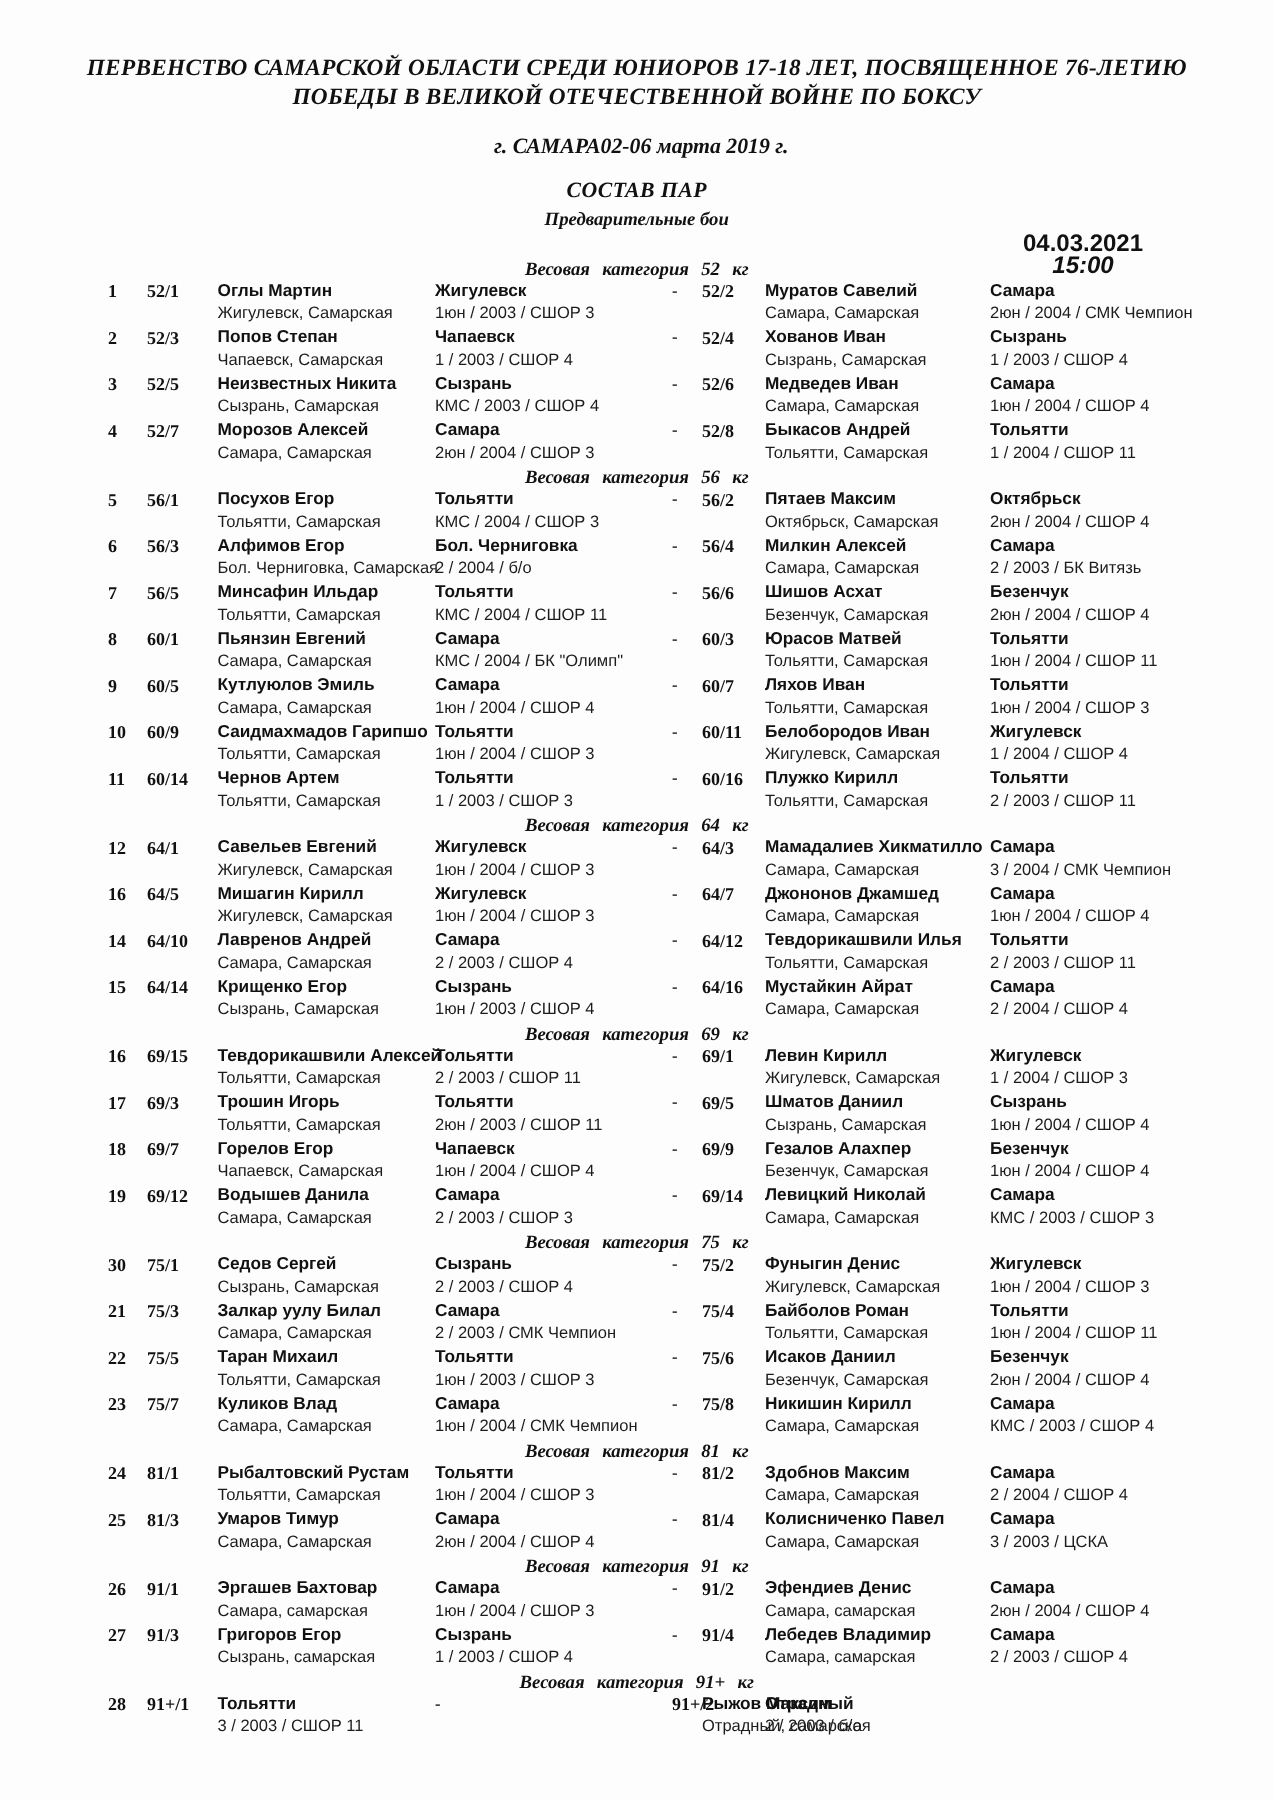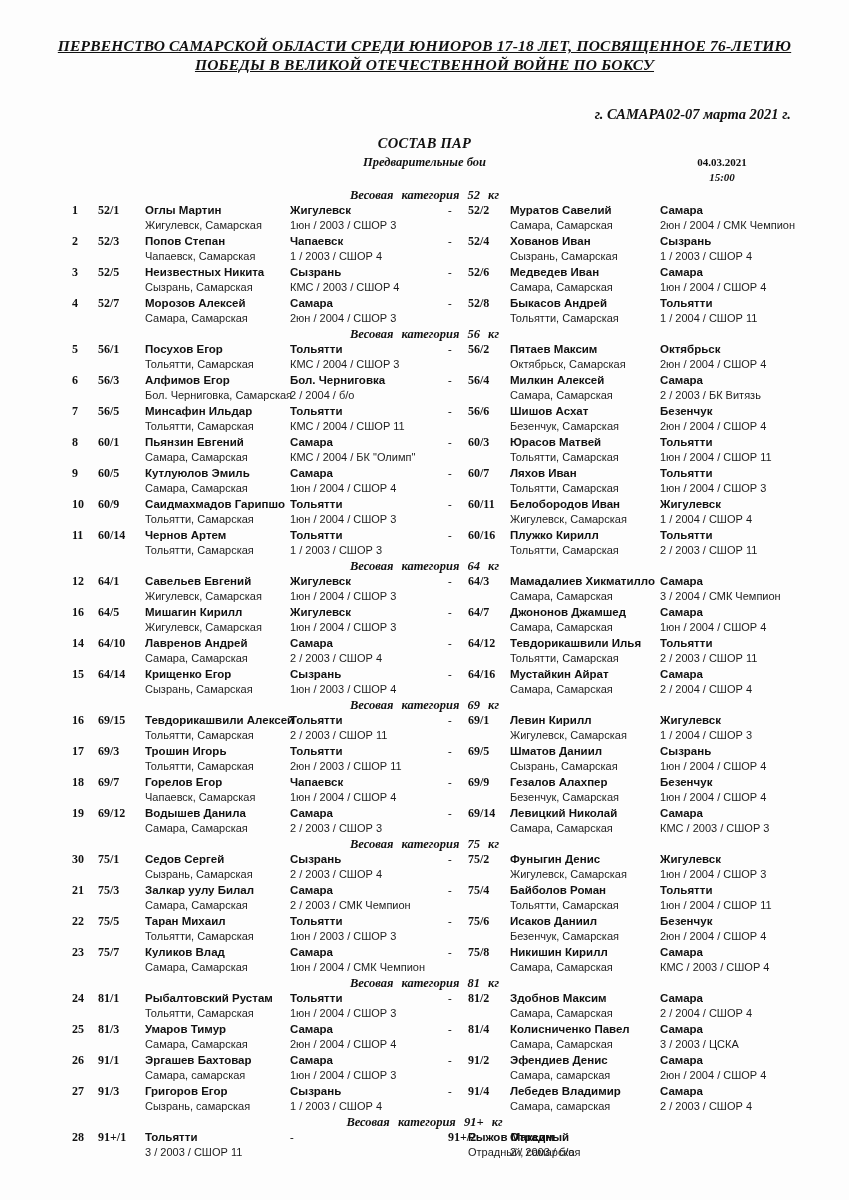--- a/index.html
+++ b/index.html
@@ -18,27 +18,26 @@
     padding-top: 36px;
   }
   .doc-title {
     text-align: center;
     font-family: "Liberation Serif", serif;
     font-weight: 700;
     font-style: italic;
     font-size: 15.5px;
     line-height: 19px;
     letter-spacing: 0.2px;
-    text-decoration: underline;
   }
   .subhead {
     display: flex;
-    justify-content: flex-end;
+    justify-content: center;
     padding: 0 58px 0 64px;
-    margin-top: 32px;
+    margin-top: 16px;
     font-family: "Liberation Serif", serif;
     font-weight: 700;
     font-style: italic;
     font-size: 14.5px;
   }
   .section-title {
     text-align: center;
     margin-top: 12px;
     font-family: "Liberation Serif", serif;
     font-weight: 700;
@@ -53,26 +52,26 @@
   }
   .stage {
     text-align: center;
     font-family: Liberation Serif, serif;
     font-weight: 700;
     font-style: italic;
     font-size: 12.5px;
   }
   .datetime {
     position: absolute;
-    right: 62px; top: 0;
+    right: 62px; top: 16px;
     width: 130px;
     text-align: center;
-    font-family: Liberation Serif, serif;
-    font-weight: 700;
-    font-size: 11px;
+    font-family: Liberation Sans, sans-serif;
+    font-weight: 700;
+    font-size: 16px;
     line-height: 15px;
   }
   .datetime .time { font-style: italic; }
   .cat-header {
     text-align: center;
     font-family: "Liberation Serif", serif;
     font-weight: 700;
     font-style: italic;
     font-size: 12.5px;
     line-height: 15px;
@@ -113,21 +112,21 @@
 <body>
 
 <div class="page">
   <div class="doc-title">
     <div>ПЕРВЕНСТВО САМАРСКОЙ ОБЛАСТИ СРЕДИ ЮНИОРОВ 17-18 ЛЕТ, ПОСВЯЩЕННОЕ 76-ЛЕТИЮ</div>
     <div>ПОБЕДЫ В ВЕЛИКОЙ ОТЕЧЕСТВЕННОЙ ВОЙНЕ ПО БОКСУ</div>
   </div>
 
   <div class="subhead">
     <span>г. САМАРА</span>
-    <span>02-07 марта 2021 г.</span>
+    <span>02-06 марта 2019 г.</span>
   </div>
 
   <div class="section-title">СОСТАВ ПАР</div>
 
   <div class="stage-row">
     <div class="stage">Предварительные бои</div>
     <div class="datetime">
       <div class="date">04.03.2021</div>
       <div class="time">15:00</div>
     </div>
@@ -683,20 +682,21 @@
         <div class="cell code">81/4</div>
         <div class="cell">
           <div class="athlete-bold">Колисниченко Павел</div>
           <div class="athlete-sub">Самара, Самарская</div>
         </div>
         <div class="cell">
           <div class="athlete-bold">Самара</div>
           <div class="athlete-sub">3 / 2003 / ЦСКА</div>
         </div>
       </div>
+      <div class="cat-header">Весовая категория 91 кг</div>
       <div class="pair">
         <div class="cell num">26</div>
         <div class="cell code">91/1</div>
         <div class="cell">
           <div class="athlete-bold">Эргашев Бахтовар</div>
           <div class="athlete-sub">Самара, самарская</div>
         </div>
         <div class="cell">
           <div class="athlete-bold">Самара</div>
           <div class="athlete-sub">1юн / 2004 / СШОР 3</div>

